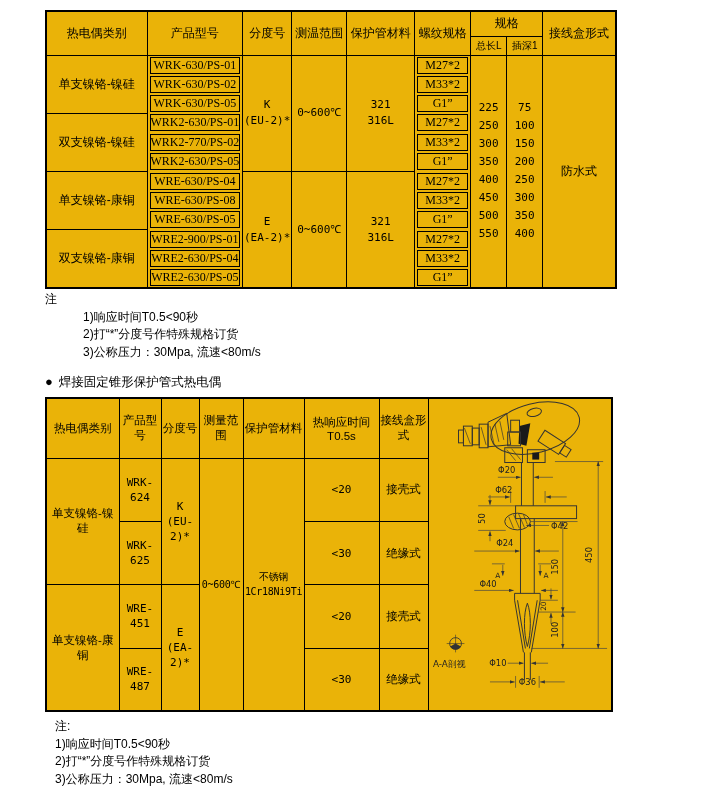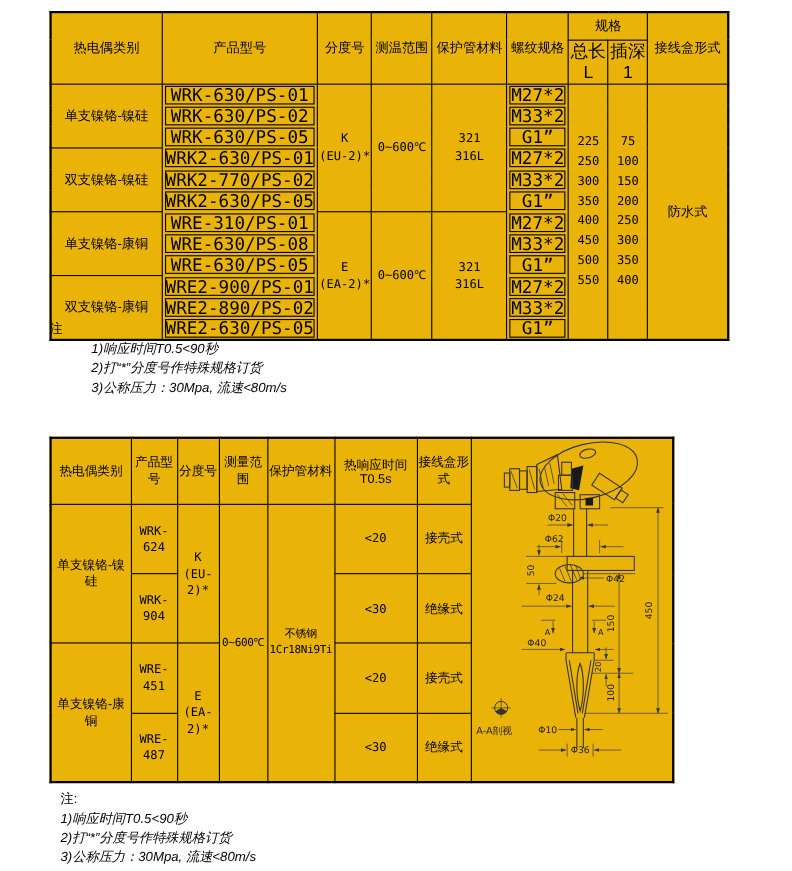--- a/index.html
+++ b/index.html
@@ -7,30 +7,30 @@
         font-family:"Liberation Sans","DejaVu Sans",sans-serif;color:#000;}
   table{border-collapse:collapse;table-layout:fixed;position:absolute;background:#eab308;}
   td,th{padding:0;text-align:center;vertical-align:middle;font-weight:normal;color:#000;
         overflow:hidden;}
   .mono{font-family:"DejaVu Sans Mono","Liberation Mono",monospace;}
   .pre{white-space:pre-line;}
   
   .t1{left:45px;top:10px;border:2px solid #000;}
   .t1 th,.t1 td{border:1px solid #000;font-size:12px;}
   .t1 tr.h1{height:25px;} .t1 tr.h2{height:19px;}
-  .t1 tr.h2 th{font-size:16px;}
+  .t1 tr.h2 th{font-size:10px;}
   .t1 tr.r{height:19.4px;}
   .t1 td.bxc{border-top:none;border-bottom:none;}
-  .bx{display:block;border:1px solid #000;margin:1px 2px;font-size:16px;line-height:15px;
-      white-space:nowrap;}
+  .bx{display:block;border:1px solid #000;margin:1px 2px;font-size:12px;line-height:15px;
+      white-space:nowrap;font-family:Liberation Serif, serif;}
   .t1 .num{font-size:11px;line-height:18px;}
   .t1 .kv{font-size:11px;line-height:16px;}
   
   .noteblock{position:absolute;font-size:12px;line-height:17.5px;}
-  .noteblock .itms{margin-left:38px;font-style:italic;}
+  .noteblock .itms{margin-left:38px;}
   .nb2 .itms{margin-left:0;}
   
   .sect{position:absolute;left:45px;top:374px;font-size:12.5px;}
   .sect .bullet{font-size:13px;margin-right:6px;}
   
   .t2{left:45px;top:397px;border:2.5px solid #000;}
   .t2 th,.t2 td{border:1px solid #000;font-size:11.5px;}
   .t2 tr.h0{height:60px;}
   .t2 tr.r{height:63px;}
   .t2 .kv{font-size:11px;line-height:15px;}
@@ -141,21 +141,21 @@
       <td class="bxc">
             <span class="bx mono">WRK2-630/PS-05</span>
           </td>
       <td class="bxc">
             <span class="bx mono">G1”</span>
           </td>
     </tr>
     <tr class="r">
       <td rowspan="3">单支镍铬-康铜</td>
       <td class="bxc">
-            <span class="bx mono">WRE-310/PS-01</span>
+            <span class="bx mono">WRE-630/PS-04</span>
           </td>
       <td rowspan="6" class="kv mono pre">E
 (EA-2)*</td>
       <td rowspan="6" class="kv mono">0~600℃</td>
       <td rowspan="6" class="kv mono pre">321
 316L</td>
       <td class="bxc">
             <span class="bx mono">M27*2</span>
           </td>
     </tr>
@@ -179,21 +179,21 @@
       <td rowspan="3">双支镍铬-康铜</td>
       <td class="bxc">
             <span class="bx mono">WRE2-900/PS-01</span>
           </td>
       <td class="bxc">
             <span class="bx mono">M27*2</span>
           </td>
     </tr>
     <tr class="r">
       <td class="bxc">
-            <span class="bx mono">WRE2-890/PS-02</span>
+            <span class="bx mono">WRE2-630/PS-04</span>
           </td>
       <td class="bxc">
             <span class="bx mono">M33*2</span>
           </td>
     </tr>
     <tr class="r">
       <td class="bxc">
             <span class="bx mono">WRE2-630/PS-05</span>
           </td>
       <td class="bxc">
@@ -205,20 +205,23 @@
 
   <div class="noteblock" style="left:45px;top:291px;">
     <div>注</div>
     <div class="itms">
       <div>1)响应时间T0.5&lt;90秒</div>
       <div>2)打“*”分度号作特殊规格订货</div>
       <div>3)公称压力：30Mpa, 流速&lt;80m/s</div>
     </div>
   </div>
 
+  <div class="sect">
+    <span class="bullet">●</span><span>焊接固定锥形保护管式热电偶</span>
+  </div>
 
   <table class="t2">
     <colgroup>
       <col style="width:73px">
         <col style="width:42px">
         <col style="width:38px">
       <col style="width:44px">
         <col style="width:61px">
         <col style="width:75px">
       <col style="width:49px">
@@ -332,21 +335,21 @@
       <td class="kv mono">WRK-624</td>
       <td rowspan="2" class="kv mono pre">K
 (EU-2)*</td>
       <td rowspan="4" class="fs10 mono">0~600℃</td>
       <td rowspan="4" class="fs10 mono pre">不锈钢
 1Cr18Ni9Ti</td>
       <td class="kv mono">&lt;20</td>
       <td>接壳式</td>
     </tr>
     <tr class="r">
-      <td class="kv mono">WRK-904</td>
+      <td class="kv mono">WRK-625</td>
       <td class="kv mono">&lt;30</td>
       <td>绝缘式</td>
     </tr>
     <tr class="r">
       <td rowspan="2">单支镍铬-康铜</td>
       <td class="kv mono">WRE-451</td>
       <td rowspan="2" class="kv mono pre">E
 (EA-2)*</td>
       <td class="kv mono">&lt;20</td>
       <td>接壳式</td>

